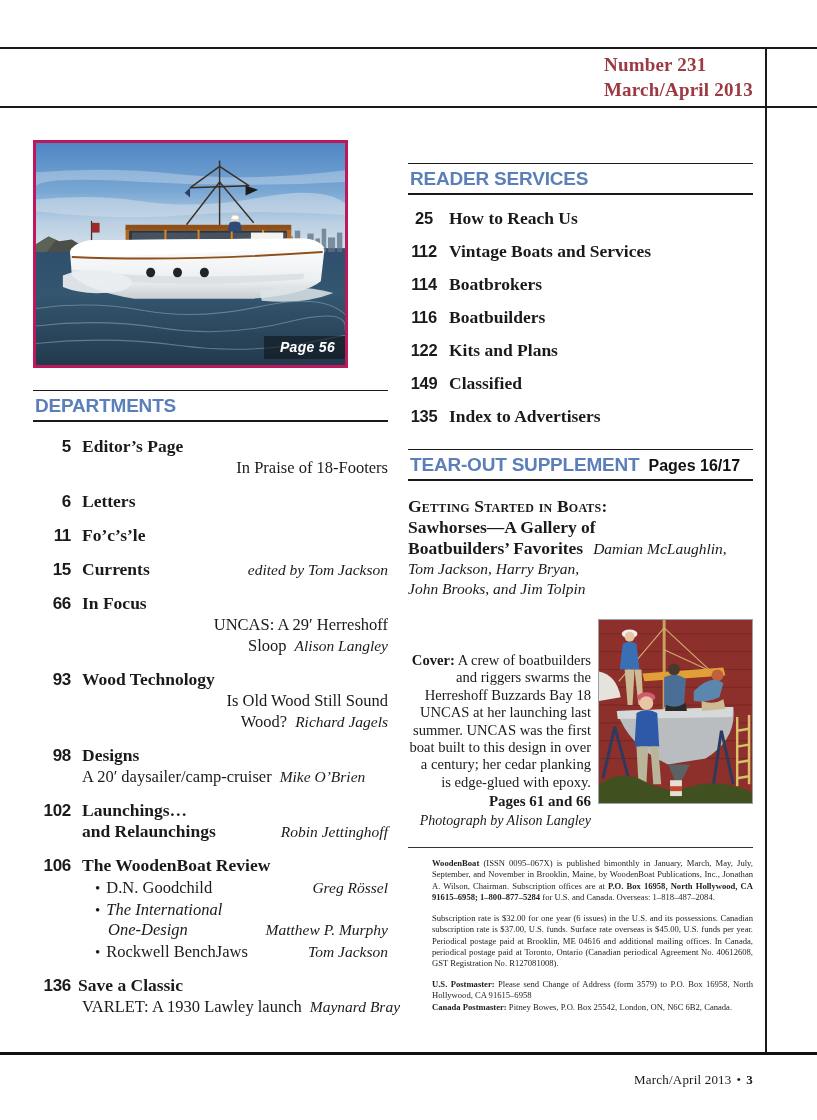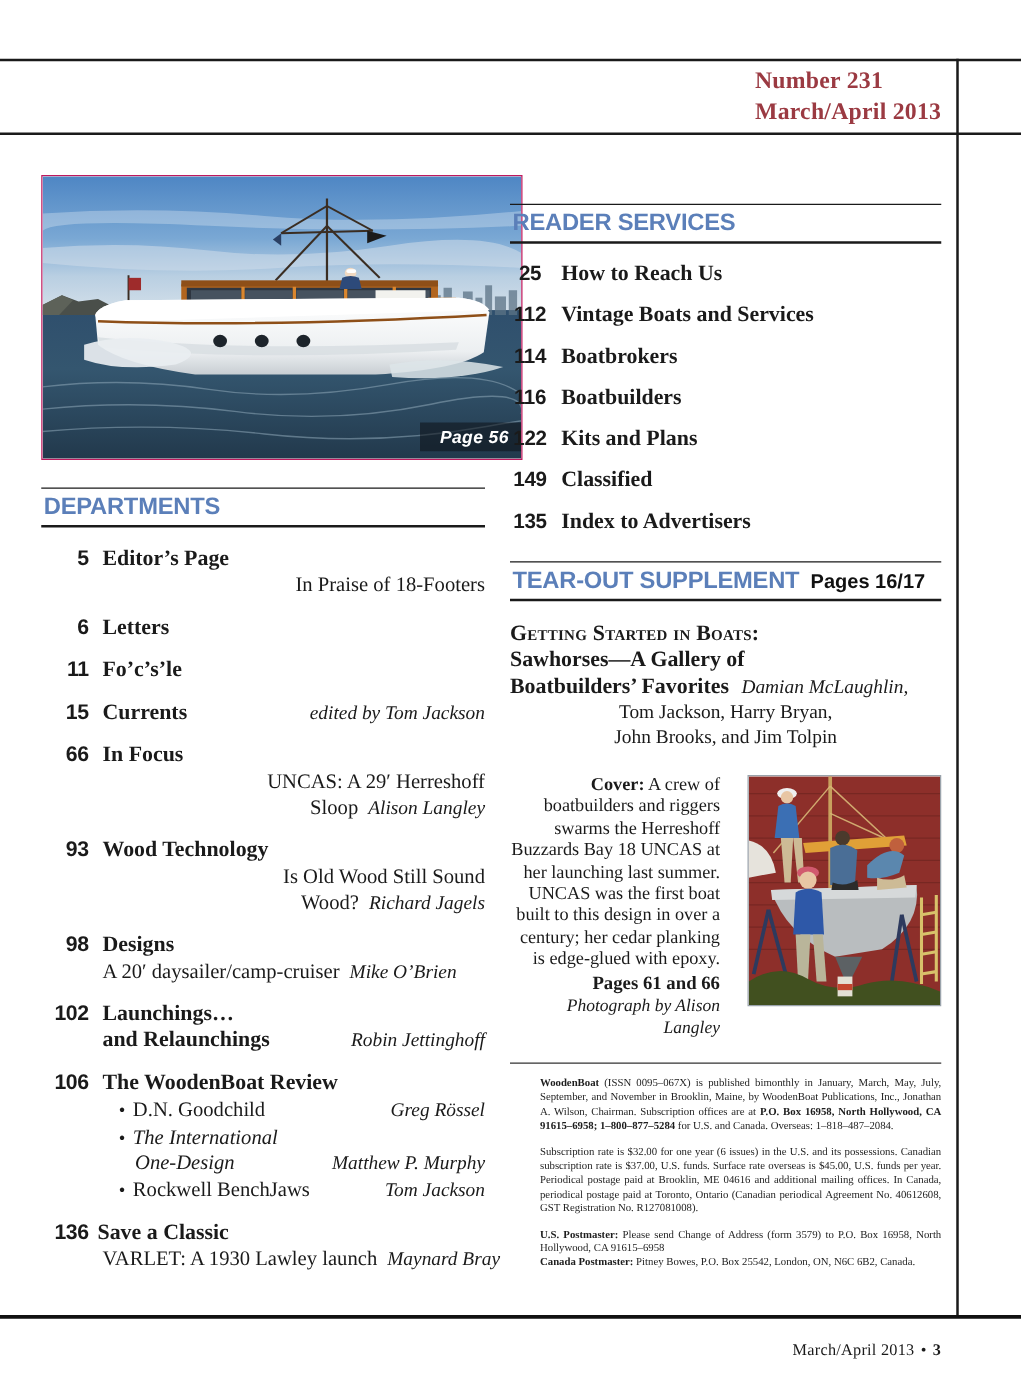--- a/index.html
+++ b/index.html
@@ -64,24 +64,24 @@
   
   .col-left {
     position: absolute;
     left: 33px;
     top: 140px;
     width: 355px;
   }
 
   .hero-photo {
     position: relative;
-    width: 385px;
+    width: 315px;
     height: 228px;
     overflow: hidden;
-    border: 1px solid #be185d;
+    border: 3px solid #be185d;
     box-sizing: border-box;
   }
   .hero-photo svg { display: block; width: 100%; height: 100%; }
   .page-ref-band {
     position: absolute;
     right: 0;
     bottom: 6px;
     background: rgba(12,16,22,0.55);
     padding: 3px 10px 4px 16px;
     color: #fff;
@@ -227,22 +227,23 @@
     margin-top: 15px;
     font-weight: bold;
     font-size: 17.5px;
     line-height: 21px;
   }
   .smallcaps {
     font-variant: small-caps;
     letter-spacing: .2px;
   }
   .tear-authors {
+    font-style: italic;
     font-size: 15.5px;
-    text-align: center;
+    text-align: left;
     line-height: 20px;
     margin-top: 0px;
   }
   .tear-line1 { display: flex; align-items: baseline; }
   .tear-line1 .t-main { flex: 0 0 auto; }
   .tear-line1 .t-auth {
     font-weight: normal;
     font-style: italic;
     font-size: 15.5px;
     padding-left: 10px;
@@ -252,21 +253,22 @@
   .cover-block {
     margin-top: 20px;
     display: flex;
     align-items: flex-start;
   }
   .cover-cap {
     flex: 1 1 auto;
     text-align: right;
     font-size: 14.6px;
     line-height: 17.4px;
-    padding-right: 22px;
+    padding-right: 7px;
+    margin-top: 33px;
   }
   .cover-cap b { font-weight: bold; }
   .cover-pages {
     font-weight: bold;
     font-size: 15px;
     margin-top: 2px;
   }
   .cover-credit {
     font-style: italic;
     font-size: 14px;

